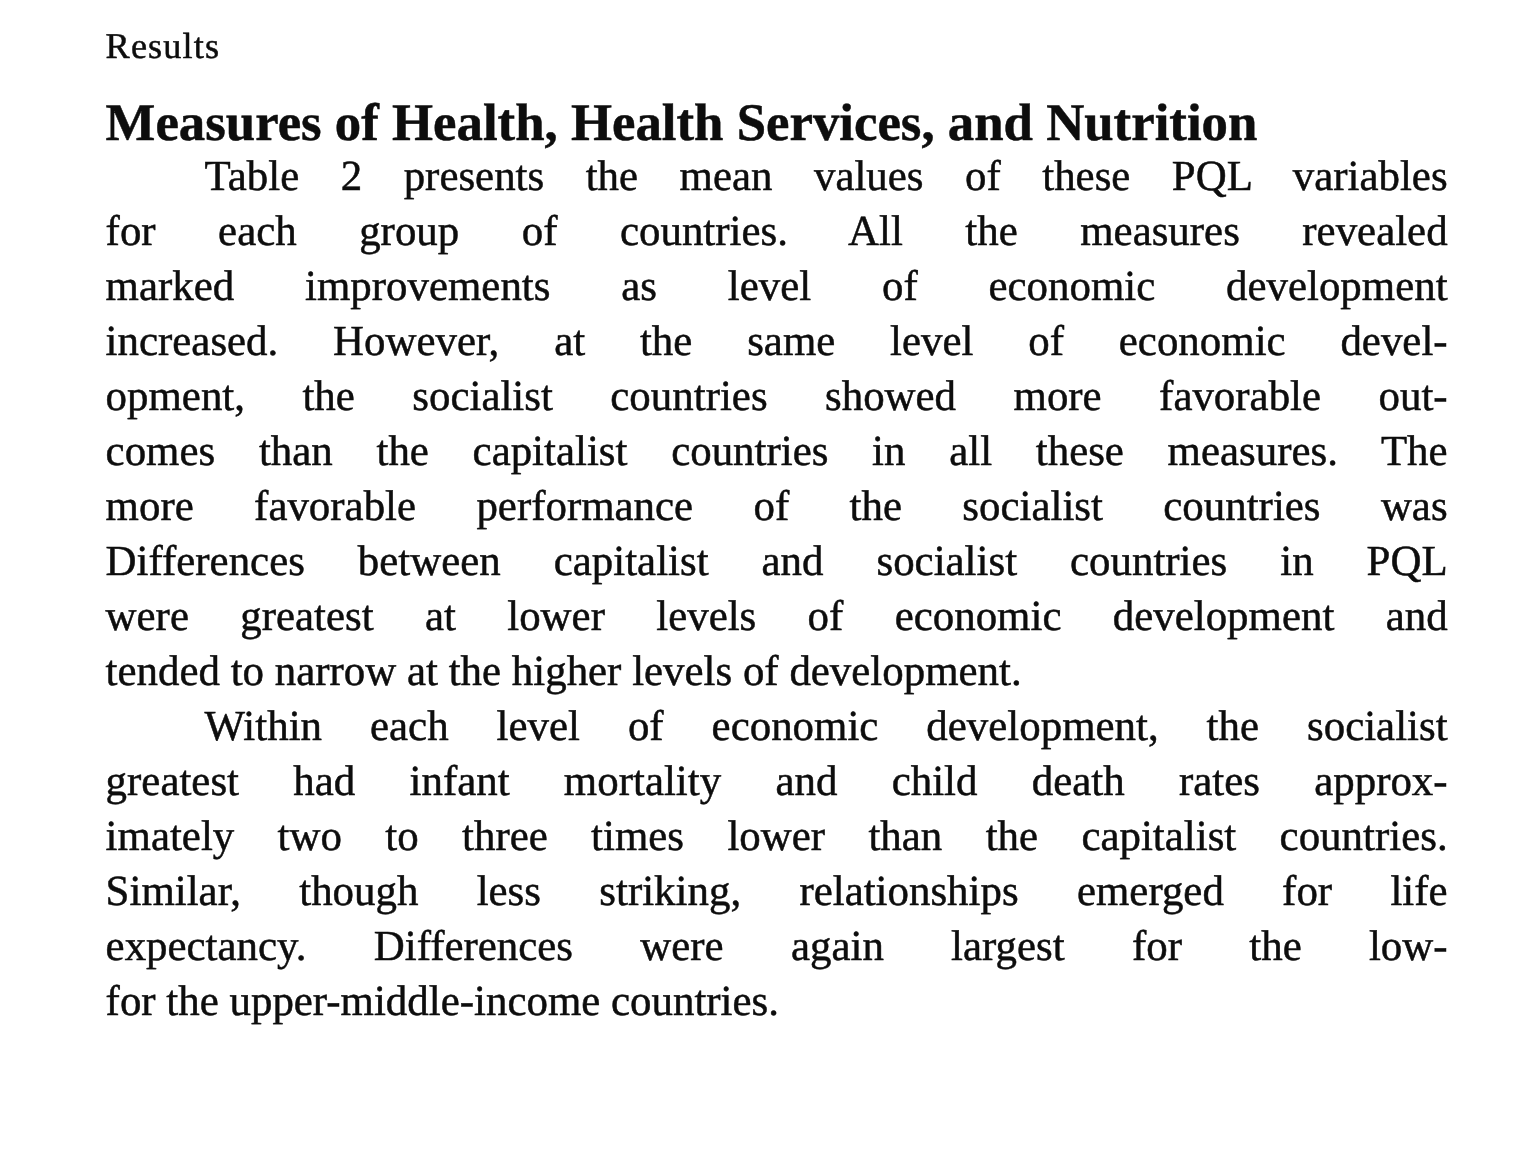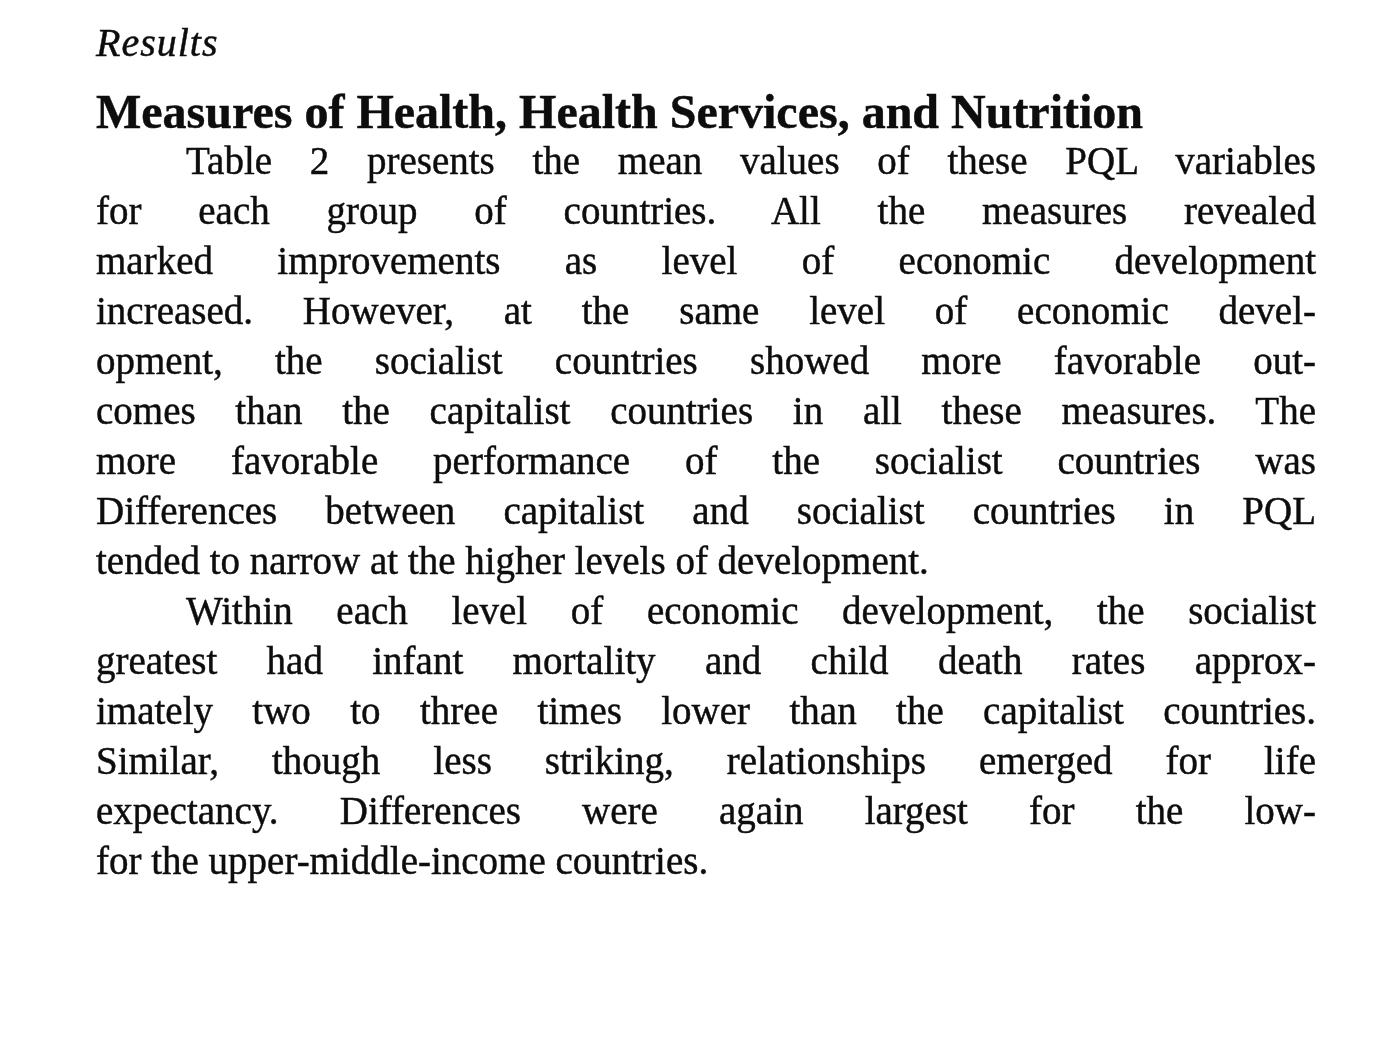--- a/index.html
+++ b/index.html
@@ -16,23 +16,22 @@
     box-sizing: border-box;
     width: 1400px;
     height: 1064px;
     padding: 14px 84px 0 96px;
     font-family: "Liberation Serif", "DejaVu Serif", serif;
     color: #0d0d0d;
     -webkit-text-stroke: 0.45px #0d0d0d;
   }
   .section-heading {
     margin: 0;
-    font-style: italic;
     font-weight: normal;
-    font-size: 40px;
+    font-size: 33px;
     line-height: 58px;
     letter-spacing: 1px;
   }
   .subsection-heading {
     margin: 16px 0 0 0;
     font-weight: bold;
     font-size: 48px;
     line-height: 48px;
   }
   .body-text {
@@ -65,20 +64,21 @@
 
     <div class="paragraph">
       <div class="line indent">Table 2 presents the mean values of these PQL variables</div>
       <div class="line">for each group of countries. All the measures revealed</div>
       <div class="line">marked improvements as level of economic development</div>
       <div class="line">increased. However, at the same level of economic devel-</div>
       <div class="line">opment, the socialist countries showed more favorable out-</div>
       <div class="line">comes than the capitalist countries in all these measures. The</div>
       <div class="line">more favorable performance of the socialist countries was</div>
       <div class="line">Differences between capitalist and socialist countries in PQL</div>
+      <div class="line">were greatest at lower levels of economic development and</div>
       <div class="line para-end">tended to narrow at the higher levels of development.</div>
     </div>
 
     <div class="paragraph">
       <div class="line indent">Within each level of economic development, the socialist</div>
       <div class="line">greatest had infant mortality and child death rates approx-</div>
       <div class="line">imately two to three times lower than the capitalist countries.</div>
       <div class="line">Similar, though less striking, relationships emerged for life</div>
       <div class="line">expectancy. Differences were again largest for the low-</div>
       <div class="line para-end">for the upper-middle-income countries.</div>

